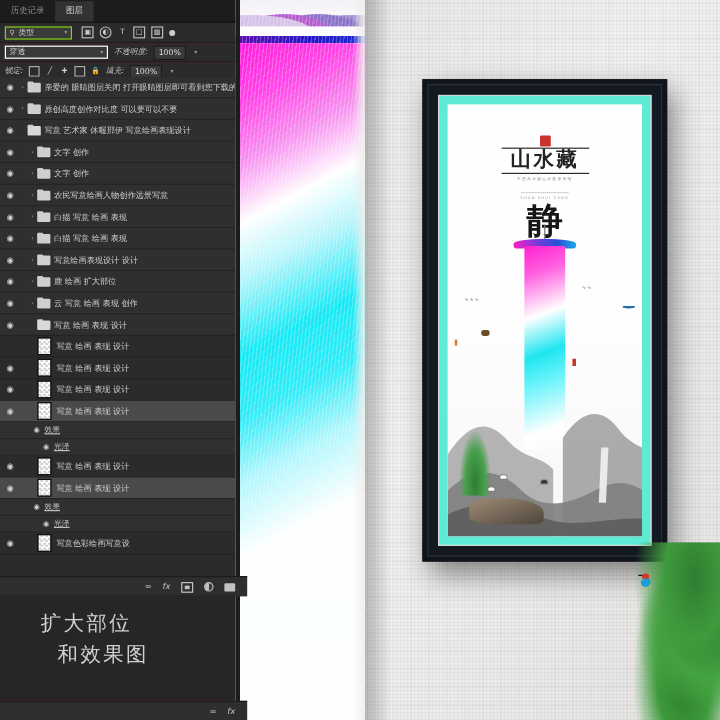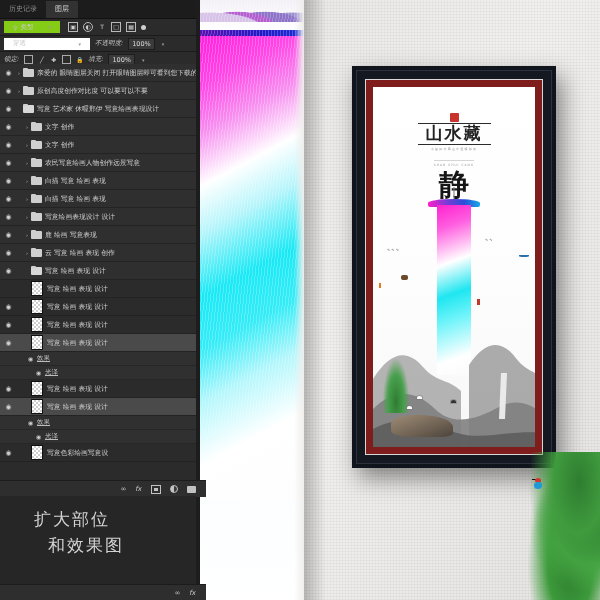--- a/index.html
+++ b/index.html
@@ -16,21 +16,21 @@
       repeating-linear-gradient(0deg, rgba(0,0,0,.035) 0 1px, rgba(255,255,255,0) 1px 3px),
       repeating-linear-gradient(90deg, rgba(0,0,0,.03) 0 1px, rgba(255,255,255,0) 1px 3px),
       linear-gradient(120deg,#e9e8e6 0%,#f1f0ee 40%,#e4e3e1 100%);
   }
   .wall-shadow{position:absolute;left:300px;top:0;width:26px;height:600px;
     background:linear-gradient(90deg,rgba(0,0,0,.28),rgba(0,0,0,0));}
 
   .frame{position:absolute;left:352px;top:66px;width:196px;height:394px;
     background:#141821;border:4px solid #10141c;
     box-shadow:6px 10px 22px rgba(0,0,0,.45), 0 0 0 1px #2c323d inset;}
-  .mat{position:absolute;left:9px;top:9px;right:9px;bottom:9px;background:#7f1d1d;
+  .mat{position:absolute;left:9px;top:9px;right:9px;bottom:9px;background:#5eead4;
     box-shadow:0 0 0 1px #d8d8d8 inset;padding-left:28px;}
   .poster{position:absolute;left:8px;top:8px;right:8px;bottom:8px;overflow:hidden;
     background:linear-gradient(180deg,#ffffff 0%,#fdfdfd 55%,#f7f7f7 100%);}
 
   
   .logo-wrap{position:absolute;left:0;right:0;top:26px;text-align:center;}
   .logo-seal{width:9px;height:9px;background:#c8332b;margin:0 auto 1px;border-radius:1px;}
   .logo-main{display:inline-block;font-size:17px;letter-spacing:2px;color:#232323;
     font-family:"DejaVu Serif","Liberation Serif",serif;font-weight:bold;
     border-top:1px solid #2b2b2b;border-bottom:1px solid #2b2b2b;padding:1px 8px;line-height:1.05;}
@@ -84,35 +84,35 @@
   
   .panel{position:absolute;left:0;top:0;width:196px;height:600px;background:#be185d;
     color:#c9c9c9;font-size:7px;}
 
   .tabs{height:18px;background:#1c1c1c;display:flex;align-items:flex-end;border-bottom:1px solid #111;}
   .tab{padding:3px 9px 4px;font-size:7px;color:#8f8f8f;}
   .tab.active{background:#323232;color:#d8d8d8;}
 
   .filterrow{height:16px;background:#2b2b2b;display:flex;align-items:center;
     padding:0 4px;gap:4px;border-bottom:1px solid #1b1b1b;}
-  .kindsel{display:flex;align-items:center;gap:3px;background:#3a3a3a;border:6px solid #84cc16;
+  .kindsel{display:flex;align-items:center;gap:3px;background:#3a3a3a;border:1px solid #84cc16;
     height:11px;padding:0 3px;width:56px;box-sizing:border-box;}
   .kindsel .mag{font-size:6px;color:#bdbdbd;}
   .kindsel .lbl{flex:1;font-size:6.5px;color:#ccc;}
   .kindsel .chev{font-size:5px;color:#999;}
   .ficons{display:flex;gap:5px;align-items:center;margin-left:4px;}
   .ficon{width:8px;height:8px;border:1px solid #b9b9b9;color:#cfcfcf;font-size:6px;
     display:flex;align-items:center;justify-content:center;line-height:1;}
   .ficon.round{border-radius:50%;}
   .ficon.noborder{border:none;}
   .ficon.dot{width:5px;height:5px;border-radius:50%;background:#cfcfcf;border:none;}
 
   .moderow{height:15px;background:#2b2b2b;display:flex;align-items:center;padding:0 4px;gap:5px;
     border-bottom:1px solid #1b1b1b;}
-  .modesel{display:flex;align-items:center;background:#3a3a3a;border:6px solid #ffffff;
+  .modesel{display:flex;align-items:center;background:#3a3a3a;border:1px solid #ffffff;
     height:11px;width:86px;padding:0 3px;box-sizing:border-box;}
   .modesel .lbl{flex:1;font-size:6.5px;}
   .lbl-mini{font-size:6.5px;color:#c0c0c0;font-style:italic;}
   .numbox{background:#3a3a3a;border:1px solid #1d1d1d;height:10px;line-height:10px;
     padding:0 3px;font-size:6.5px;color:#ddd;}
   .chev{font-size:5px;color:#999;margin-left:2px;}
 
   .lockrow{height:15px;background:#2b2b2b;display:flex;align-items:center;padding:0 4px;gap:5px;
     border-bottom:1px solid #141414;}
   .lockicons{display:flex;gap:5px;align-items:center;}
@@ -369,21 +369,21 @@
           <span style="width: 8px; flex: 0 0 8px;"></span>
           <span class="arrow">›</span>
           <span class="fold"></span>
           <span class="name">写意绘画表现设计 设计</span>
         </div>
         <div class="row grp">
           <span class="eye">◉</span>
           <span style="width: 8px; flex: 0 0 8px;"></span>
           <span class="arrow">›</span>
           <span class="fold"></span>
-          <span class="name">鹿 绘画 写意表现</span>
+          <span class="name">鹿 绘画 扩大部位</span>
         </div>
         <div class="row grp">
           <span class="eye">◉</span>
           <span style="width: 8px; flex: 0 0 8px;"></span>
           <span class="arrow">›</span>
           <span class="fold"></span>
           <span class="name">云 写意 绘画 表现 创作</span>
         </div>
         <div class="row grp">
           <span class="eye">◉</span>

